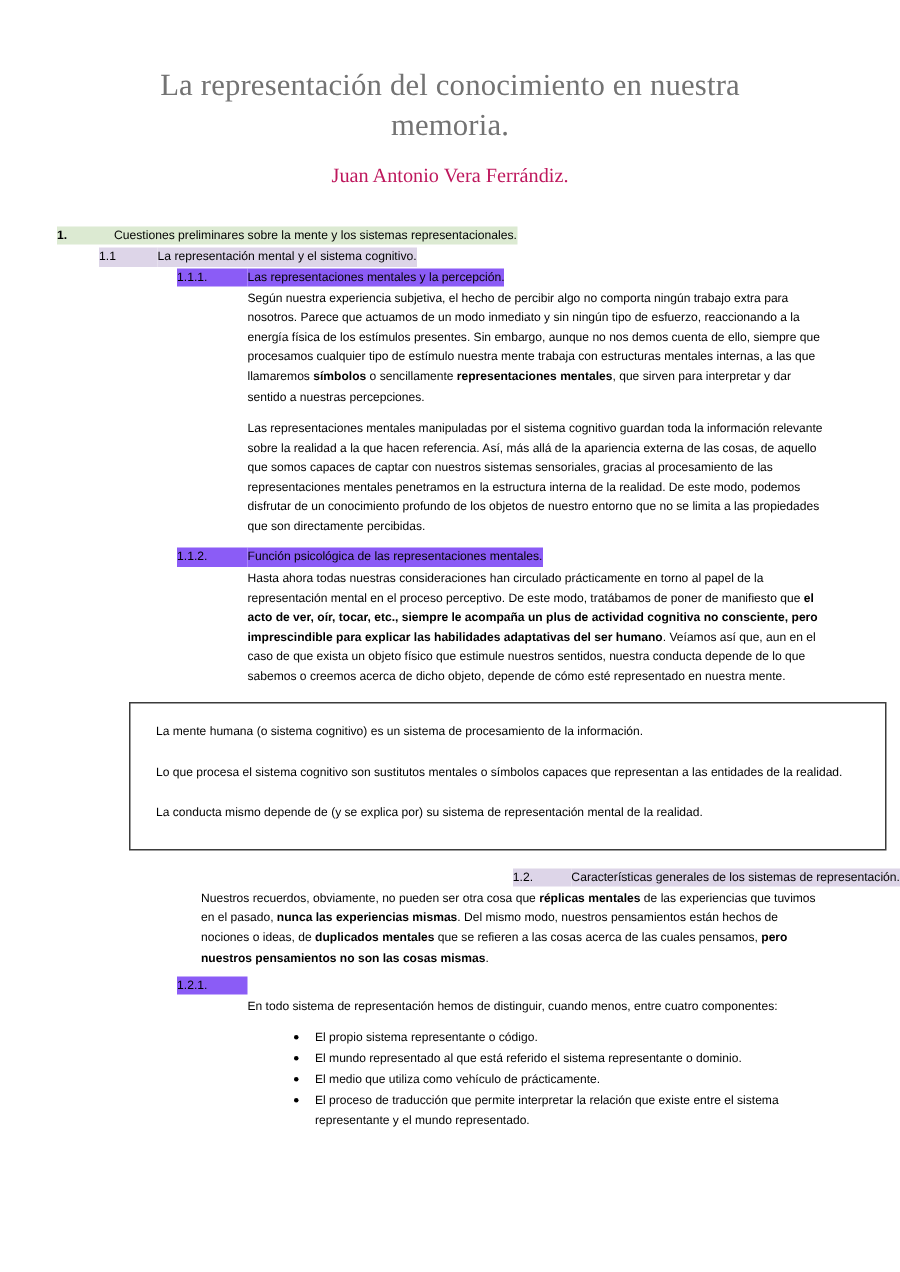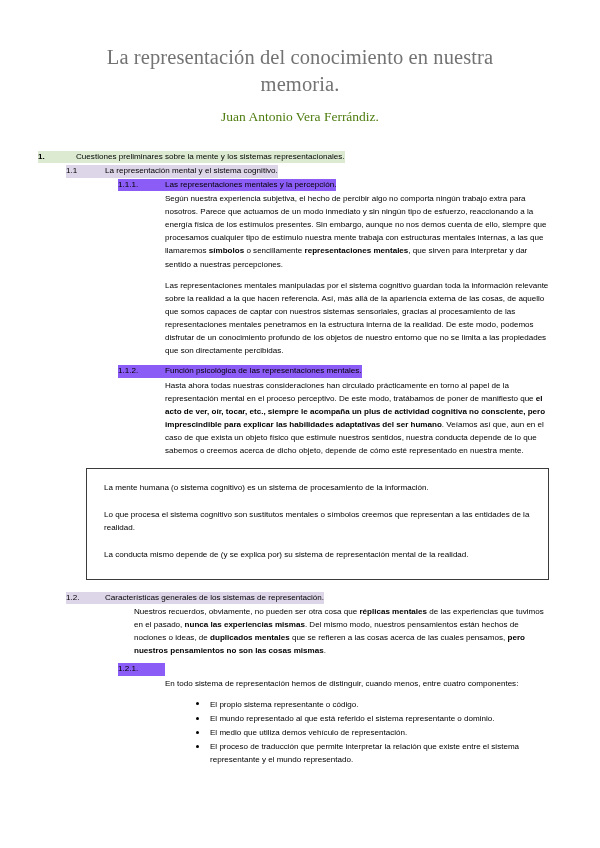--- a/index.html
+++ b/index.html
@@ -36,21 +36,21 @@
     letter-spacing: 0.1px;
     margin: 0 auto;
     width: 400px;
     color: #737373;
   }
   .doc-author {
     font-family: "Liberation Serif", serif;
     font-size: 13.5px;
     font-weight: 400;
     margin-top: 11px;
-    color: #4d7c0f;
+    color: #be185d;
   }
 
   
   .outline {
     margin-top: 26px;
     font-size: 8.1px;
     line-height: 1.52;
   }
 
   .row {
@@ -116,21 +116,21 @@
     padding-right: 50px;
     font-size: 8.05px;
     line-height: 1.63;
   }
 
   b, .b { font-weight: bold; text-align: right; }
 
   
   .callout {
     margin: 11px 0 0 86px;
-    width: 463px;
+    width: 505px;
     box-sizing: border-box;
     border: 1px solid #3b3b3b;
     padding: 13px 17px 17px 17px;
     background: #ffffff;
   }
   .callout p {
     margin: 0 0 14px 0;
     font-size: 8.05px;
     line-height: 1.6;
   }
@@ -152,21 +152,21 @@
   }
   .bullets li .dot {
     position: absolute;
     left: 196px;
     top: 4.6px;
     width: 3px;
     height: 3px;
     background: #000;
     border-radius: 50%;
   }
-  .after-box { margin-top: 12px; }
+  .after-box { margin-top: 12px; justify-content: flex-end; }
 </style>
 </head>
 <body>
 
 <div class="page">
 
   <div class="title-block">
     <h1 class="doc-title">La representación del conocimiento en nuestra memoria.</h1>
     <div class="doc-author">Juan Antonio Vera Ferrándiz.</div>
   </div>
@@ -194,38 +194,38 @@
 
     <div class="row lvl3">
       <span class="num hl-yellow">1.1.2.</span>
       <span class="htext hl-yellow">Función psicológica de las representaciones mentales.</span>
     </div>
 
     <p class="para"><span>Hasta ahora todas nuestras consideraciones han circulado prácticamente en torno al papel de la representación mental en el proceso perceptivo. De este modo, tratábamos de poner de manifiesto que </span><b>el acto de ver, oír, tocar, etc., siempre le acompaña un plus de actividad cognitiva no consciente, pero imprescindible para explicar las habilidades adaptativas del ser humano</b><span>. Veíamos así que, aun en el caso de que exista un objeto físico que estimule nuestros sentidos, nuestra conducta depende de lo que sabemos o creemos acerca de dicho objeto, depende de cómo esté representado en nuestra mente.</span></p>
 
     <div class="callout">
       <p>La mente humana (o sistema cognitivo) es un sistema de procesamiento de la información.</p>
-      <p>Lo que procesa el sistema cognitivo son sustitutos mentales o símbolos creemos que representan a las entidades de la realidad.</p>
+      <p>Lo que procesa el sistema cognitivo son sustitutos mentales o símbolos capaces que representan a las entidades de la realidad.</p>
       <p>La conducta mismo depende de (y se explica por) su sistema de representación mental de la realidad.</p>
     </div>
 
     <div class="row lvl2 after-box">
       <span class="num hl-purple">1.2.</span>
       <span class="htext hl-purple">Características generales de los sistemas de representación.</span>
     </div>
 
     <p class="para-l2"><span>Nuestros recuerdos, obviamente, no pueden ser otra cosa que </span><b>réplicas mentales</b><span> de las experiencias que tuvimos en el pasado, </span><b>nunca las experiencias mismas</b><span>. Del mismo modo, nuestros pensamientos están hechos de nociones o ideas, de </span><b>duplicados mentales</b><span> que se refieren a las cosas acerca de las cuales pensamos, </span><b>pero nuestros pensamientos no son las cosas mismas</b><span>.</span></p>
 
     <div class="row lvl3">
       <span class="num hl-yellow">1.2.1.</span>
     </div>
 
     <p class="para"><span>En todo sistema de representación hemos de distinguir, cuando menos, entre cuatro componentes:</span></p>
 
     <ul class="bullets">
       <li><span class="dot"></span><span>El propio sistema representante o código.</span></li>
       <li><span class="dot"></span><span>El mundo representado al que está referido el sistema representante o dominio.</span></li>
-      <li><span class="dot"></span><span>El medio que utiliza demos vehículo de representación.</span></li>
+      <li><span class="dot"></span><span>El medio que utiliza como vehículo de prácticamente.</span></li>
       <li><span class="dot"></span><span>El proceso de traducción que permite interpretar la relación que existe entre el sistema representante y el mundo representado.</span></li>
     </ul>
 
   </div>
 </div>
 
 </body></html>

